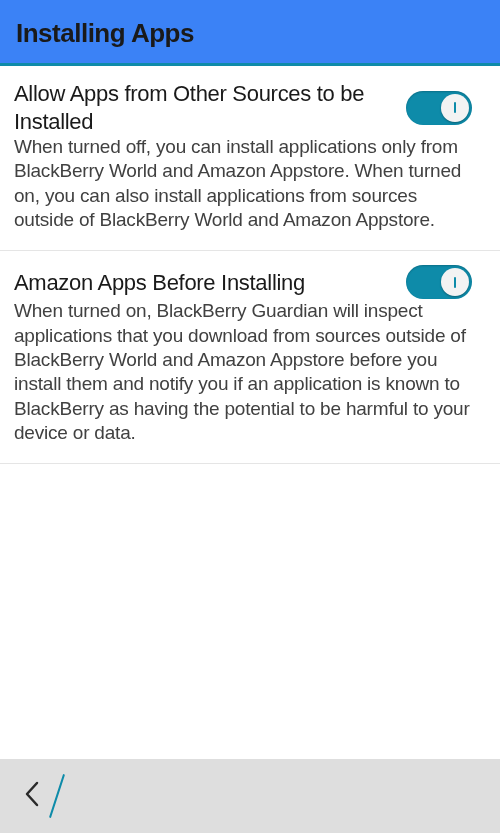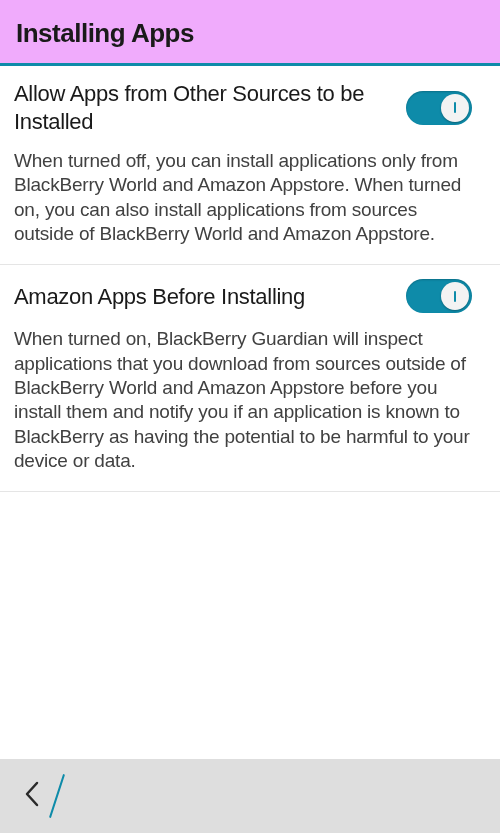--- a/index.html
+++ b/index.html
@@ -1,20 +1,20 @@
 <!DOCTYPE html>
 <html><head>
 <meta charset="utf-8">
 <style>
   * { box-sizing: border-box; margin: 0; padding: 0; }
   html, body { width: 500px; height: 833px; overflow: hidden; font-family: "Helvetica Neue", Arial, sans-serif; }
   body { display: flex; flex-direction: column; background: #fdfdfd; }
 
   .header {
-    background: #f0abfc;
+    background: #3b82f6;
     border-bottom: 3px solid #0e8ba9;
     padding: 18px 16px 14px 16px;
   }
   .header-title {
     font-size: 26px;
     font-weight: 700;
     color: #1a1a1a;
     letter-spacing: -0.5px;
   }
 
@@ -56,21 +56,20 @@
   }
   .toggle .knob::after {
     content: "";
     width: 2px;
     height: 11px;
     background: #0e8ba9;
     border-radius: 1px;
   }
 
   .desc {
-    margin-top: 14px;
     font-size: 19px;
     line-height: 1.28;
     color: #414141;
     letter-spacing: -0.2px;
   }
 
   .bottom-bar {
     height: 74px;
     background: #dedede;
     display: flex;

